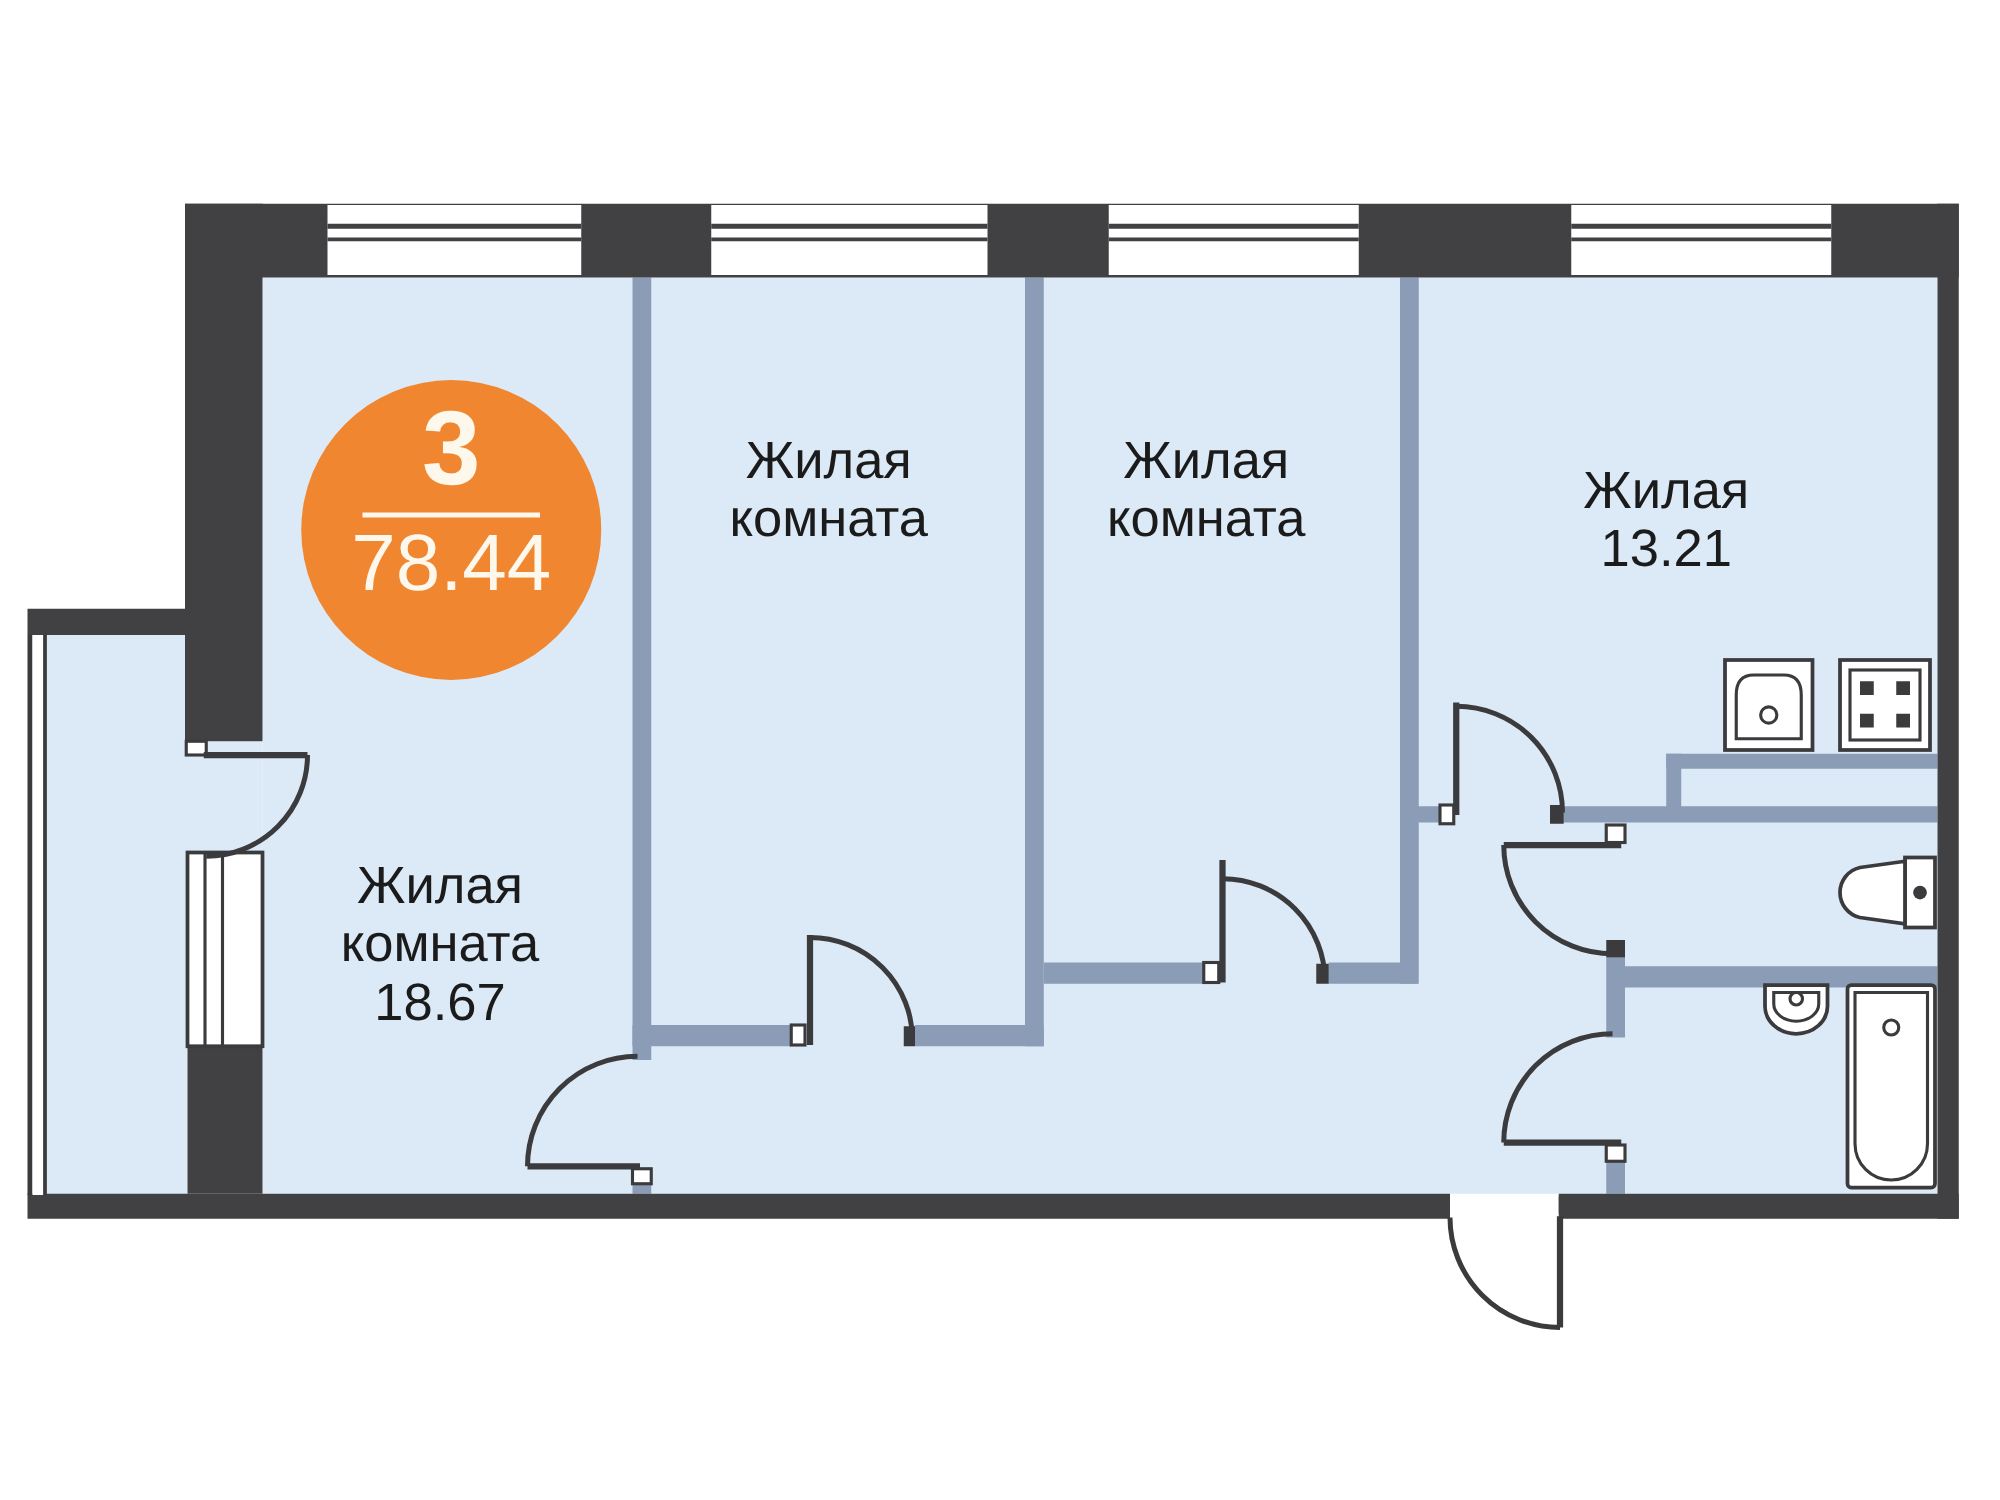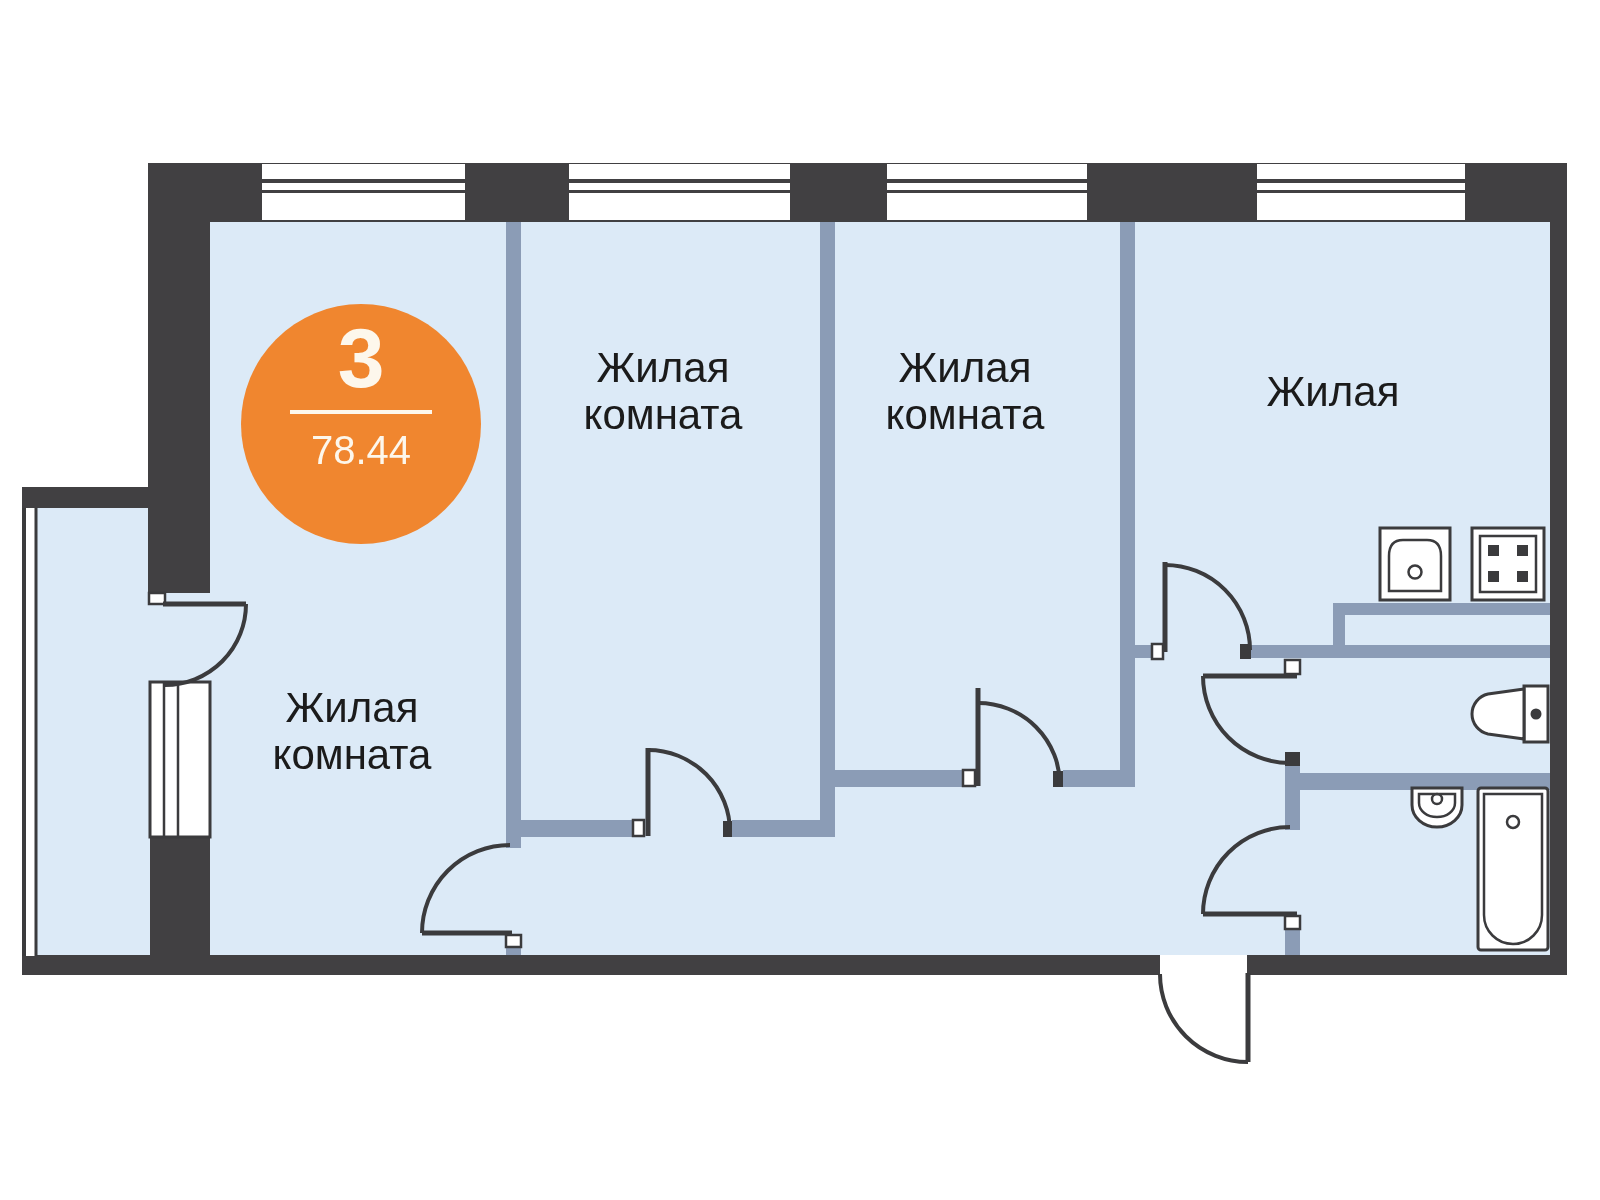--- a/index.html
+++ b/index.html
@@ -27,21 +27,21 @@
   .fx{fill:#ffffff;stroke:var(--line);stroke-width:3;}
   .fx-in{fill:none;stroke:var(--line);stroke-width:2.5;}
   .fx-dot{fill:none;stroke:var(--line);stroke-width:2.5;}
   .fx-dark{fill:var(--line);}
   .room-label{position:absolute;width:320px;text-align:center;font-size:42px;line-height:47px;color:var(--label-text);}
   .badge{position:absolute;left:241px;top:304px;width:240px;height:240px;border-radius:50%;
          background:var(--badge-accent);display:flex;flex-direction:column;align-items:center;
          padding-top:10px;box-sizing:border-box;color:var(--badge-text);}
   .badge-count{font-size:84px;font-weight:700;line-height:88px;}
   .badge-divider{width:142px;height:4px;background:var(--badge-text);margin:8px 0 10px;}
-  .badge-area{font-size:40px;line-height:52px;}
+  .badge-area{font-size:64px;line-height:52px;}
 </style>
 </head>
 <body>
 
 <div class="canvas">
 <svg width="1600" height="1200" viewBox="0 0 1600 1200">
 
   <g>
     <rect class="floor" x="210" y="222" width="1340" height="733"></rect>
     <rect class="floor" x="37" y="508" width="113" height="448"></rect>
@@ -199,24 +199,26 @@
   <div class="room-label" style="left:503px;top:344px;">
     <div>Жилая</div>
     <div>комната</div>
   </div>
   <div class="room-label" style="left:805px;top:344px;">
     <div>Жилая</div>
     <div>комната</div>
   </div>
   <div class="room-label" style="left:1173px;top:368px;">
     <div>Жилая</div>
+    <div>13.21</div>
   </div>
   <div class="room-label" style="left:192px;top:684px;">
     <div>Жилая</div>
     <div>комната</div>
+    <div>18.67</div>
   </div>
 
   <div class="badge">
     <div class="badge-count">3</div>
     <div class="badge-divider"></div>
     <div class="badge-area">78.44</div>
   </div>
 </div>
 
 </body></html>

